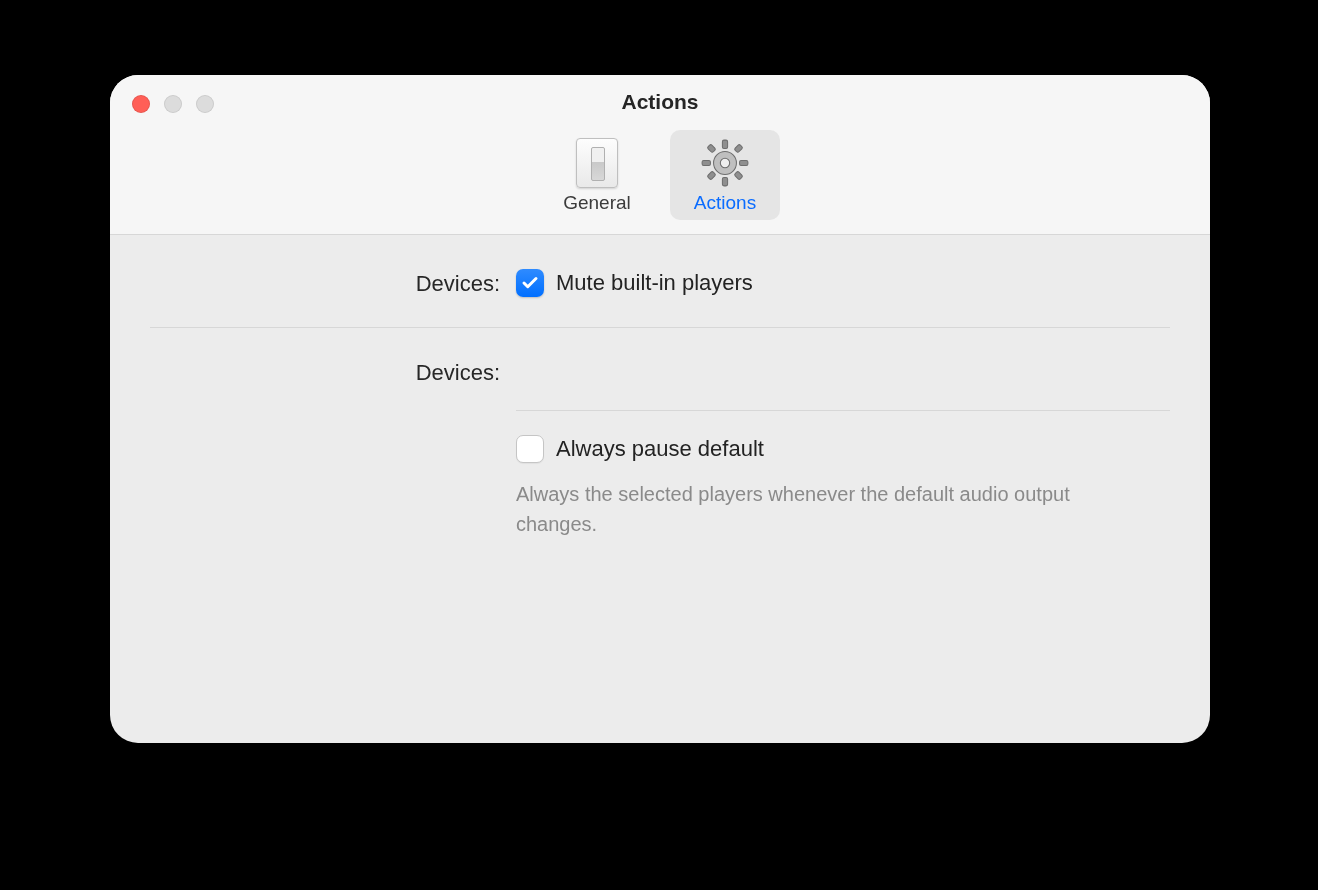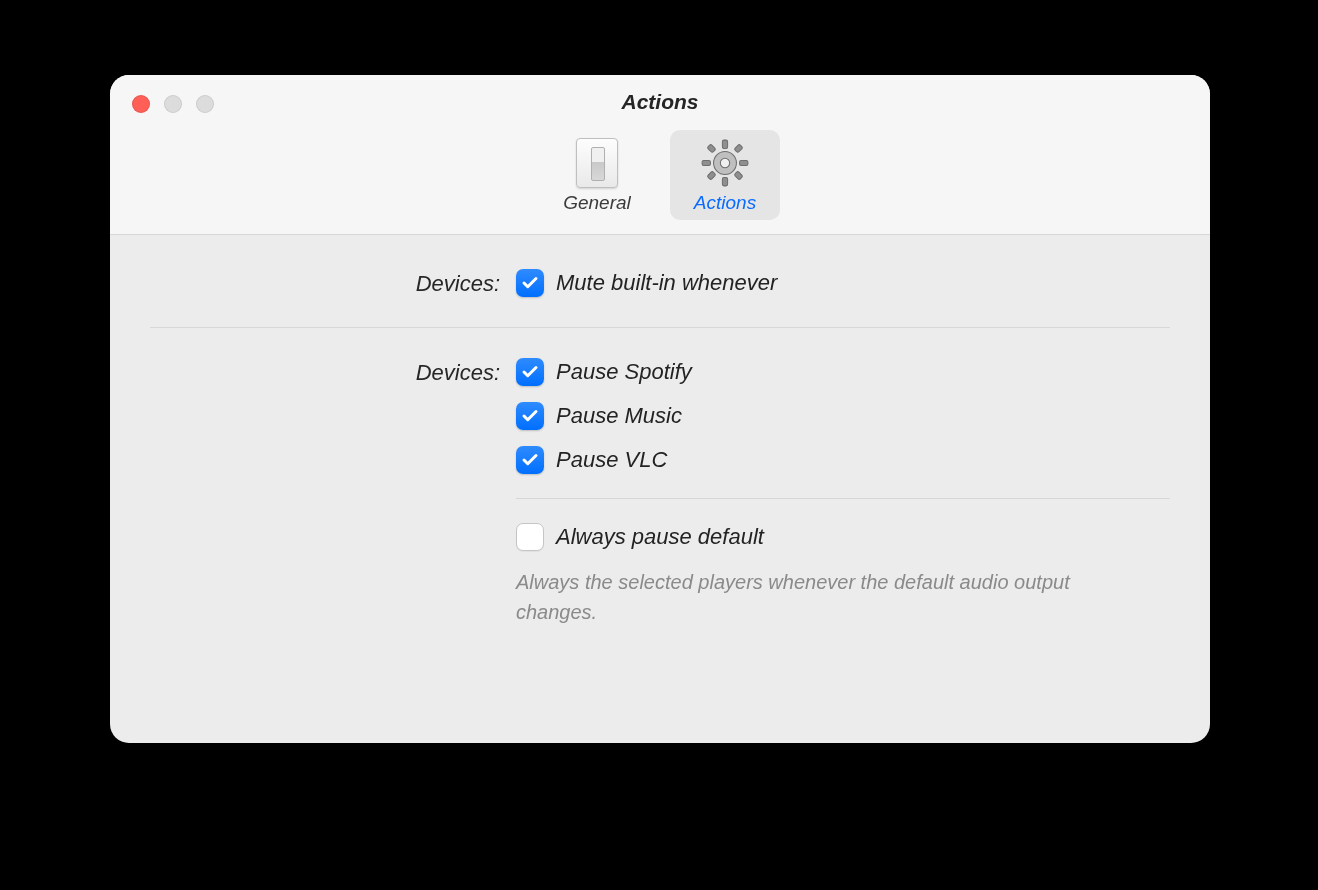--- a/index.html
+++ b/index.html
@@ -12,24 +12,23 @@
   }
   .stage {
     width: 1318px; height: 890px;
     position: relative;
   }
   .window {
     position: absolute;
     left: 110px; top: 75px;
     width: 1100px; height: 668px;
     background: #ececec;
-    border-radius: 19px;
+    border-radius: 28px;
     box-shadow: 0 30px 60px rgba(0,0,0,0.5), 0 0 0 1px rgba(0,0,0,0.08);
     overflow: hidden;
-    font-style: italic;
   }
   .titlebar {
     height: 160px;
     background: #f6f6f6;
     border-bottom: 1px solid #d7d7d7;
     position: relative;
   }
   .traffic-lights {
     position: absolute;
     top: 20px; left: 22px;
@@ -139,21 +138,21 @@
   .jar-heart::after  { top:0; left:8px; }
   .jar-h1 { top: 22px; left: 12px; }
   .jar-h2 { top: 20px; left: 22px; }
 
   
   .content {
     padding: 34px 0 0 0;
   }
   .row {
     display: flex;
-    align-items: flex-start;
+    align-items: flex-end;
     padding: 0 40px;
   }
   .section-label {
     width: 350px;
     text-align: right;
     font-size: 22px;
     color: #272727;
     padding-top: 2px;
   }
   .controls {
@@ -259,59 +258,29 @@
 
       <div class="row">
         <div class="section-label">Devices:</div>
         <div class="controls">
           <div class="check-line">
             <span class="checkbox checked">
               <svg width="18" height="18" viewBox="0 0 24 24">
                   <path d="M4 12l5 5L20 6" stroke="#fff" stroke-width="4" fill="none" stroke-linecap="round" stroke-linejoin="round"></path>
                 </svg>
             </span>
-            <span>Mute built-in whenever</span>
+            <span>Mute built-in players</span>
           </div>
         </div>
       </div>
 
       <div class="hr-full"></div>
 
       <div class="row">
         <div class="section-label">Devices:</div>
-        <div class="controls">
-
-          <div class="check-line">
-            <span class="checkbox checked">
-              <svg width="18" height="18" viewBox="0 0 24 24">
-                  <path d="M4 12l5 5L20 6" stroke="#fff" stroke-width="4" fill="none" stroke-linecap="round" stroke-linejoin="round"></path>
-                </svg>
-            </span>
-            <span>Pause Spotify</span>
-          </div>
-
-          <div class="check-line">
-            <span class="checkbox checked">
-              <svg width="18" height="18" viewBox="0 0 24 24">
-                  <path d="M4 12l5 5L20 6" stroke="#fff" stroke-width="4" fill="none" stroke-linecap="round" stroke-linejoin="round"></path>
-                </svg>
-            </span>
-            <span>Pause Music</span>
-          </div>
-
-          <div class="check-line">
-            <span class="checkbox checked">
-              <svg width="18" height="18" viewBox="0 0 24 24">
-                  <path d="M4 12l5 5L20 6" stroke="#fff" stroke-width="4" fill="none" stroke-linecap="round" stroke-linejoin="round"></path>
-                </svg>
-            </span>
-            <span>Pause VLC</span>
-          </div>
-
-        </div>
       </div>
 
       <div class="hr-inset"></div>
 
       <div class="row">
         <div class="section-label"></div>
         <div class="controls">
           <div class="check-line">
             <span class="checkbox unchecked"></span>
             <span>Always pause default</span>

